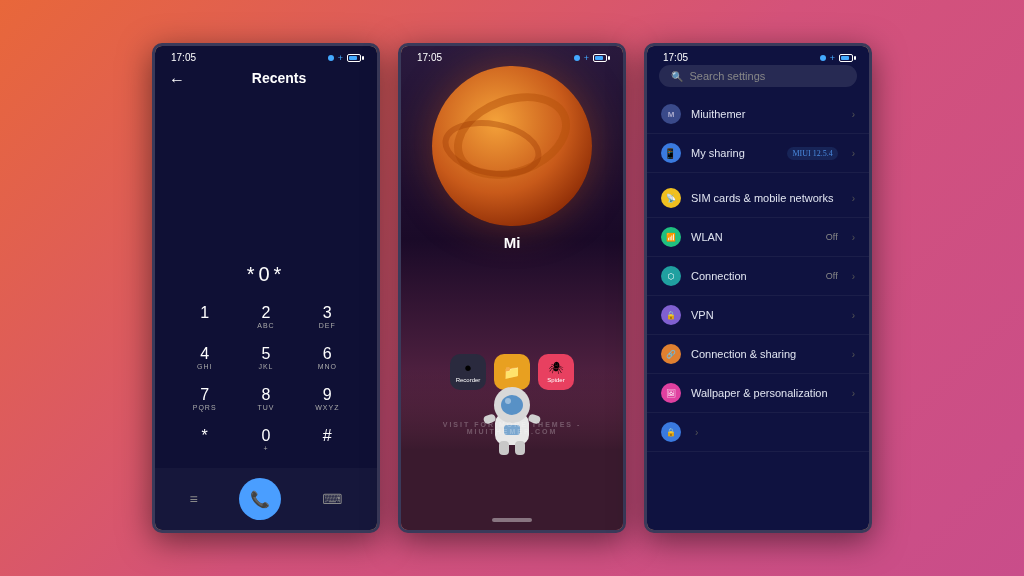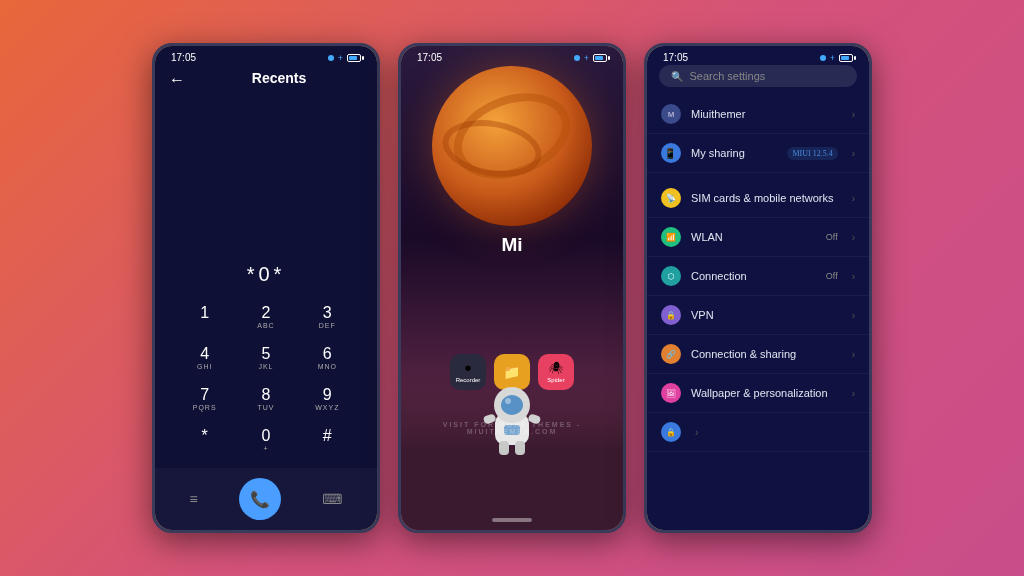--- a/index.html
+++ b/index.html
@@ -12,21 +12,21 @@
       display: flex;
       align-items: center;
       justify-content: center;
       gap: 18px;
     }
 
     
     .phone {
       position: relative;
       background: #fdba74;
-      border-radius: 20px;
+      border-radius: 10px;
       border: 3px solid #3a3a5a;
       overflow: hidden;
       box-shadow: 0 8px 32px rgba(0,0,0,0.5);
     }
     .phone-left {
       width: 228px;
       height: 490px;
     }
     .phone-center {
       width: 228px;
@@ -216,21 +216,21 @@
       border-radius: 50%;
       border: 6px solid rgba(160,60,5,0.4);
       transform: rotate(10deg);
     }
     .home-label {
       position: absolute;
       top: 188px;
       left: 50%;
       transform: translateX(-50%);
       color: #fff;
-      font-size: 19px;
+      font-size: 15px;
       font-weight: 600;
     }
     .home-ground {
       position: absolute;
       bottom: 0;
       left: 0;
       right: 0;
       height: 160px;
       background: linear-gradient(180deg, transparent, #3a1a2e 50%);
     }

